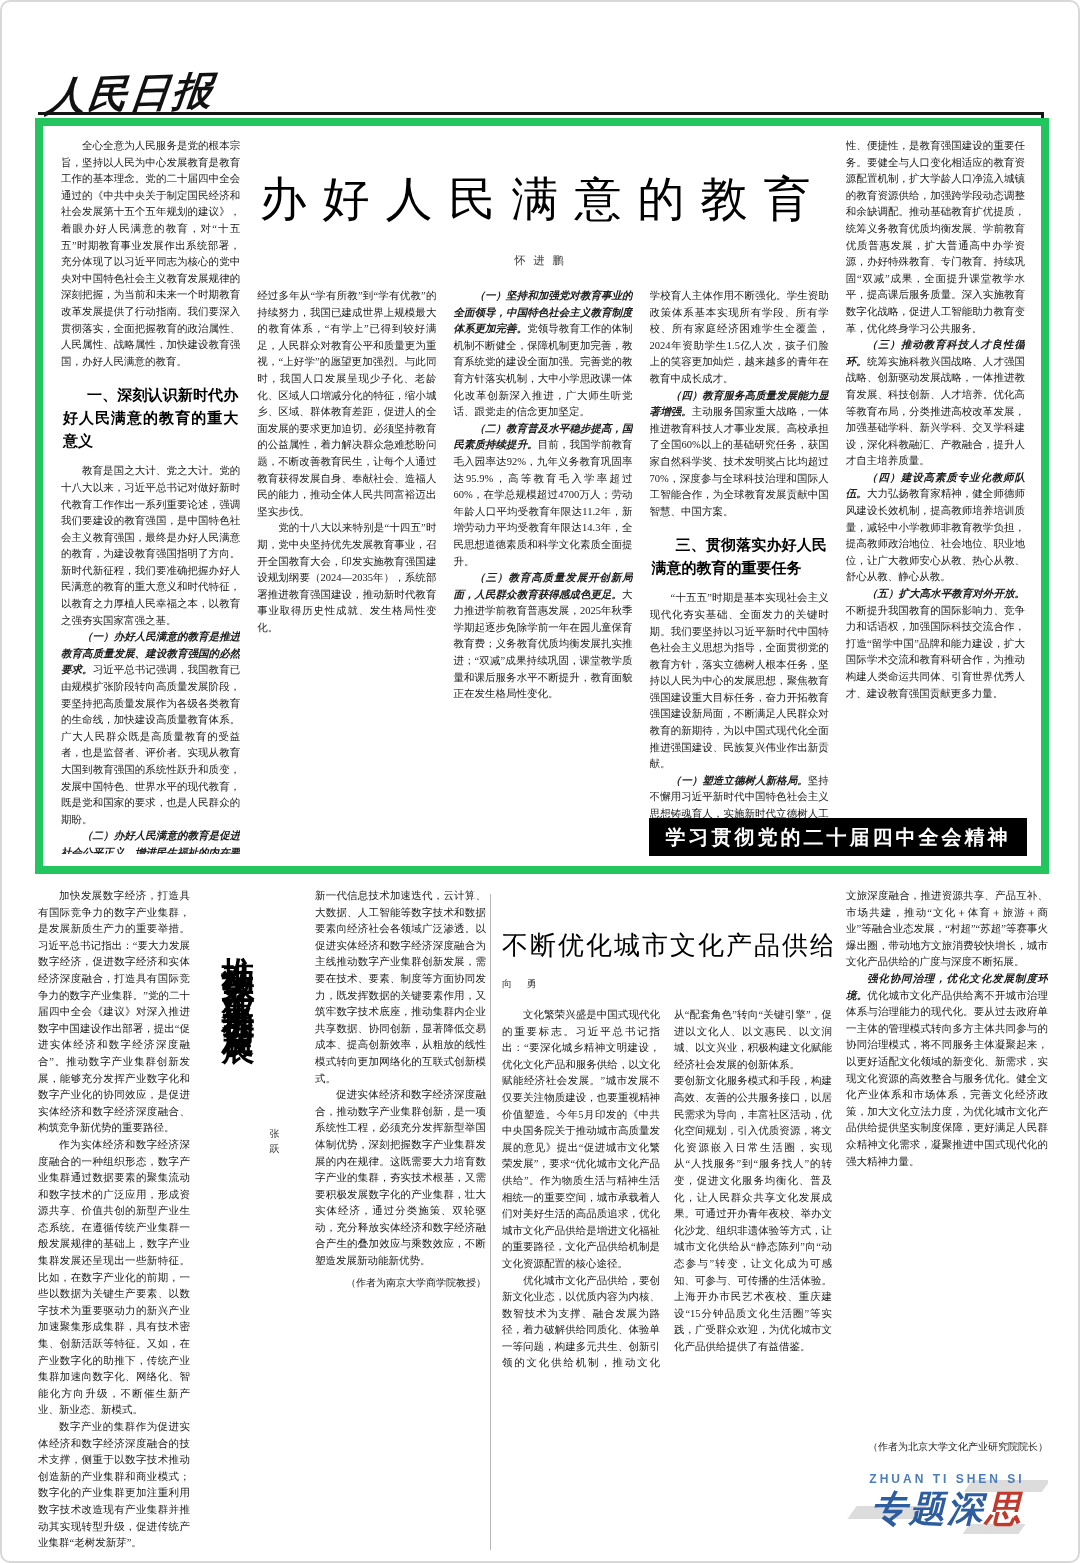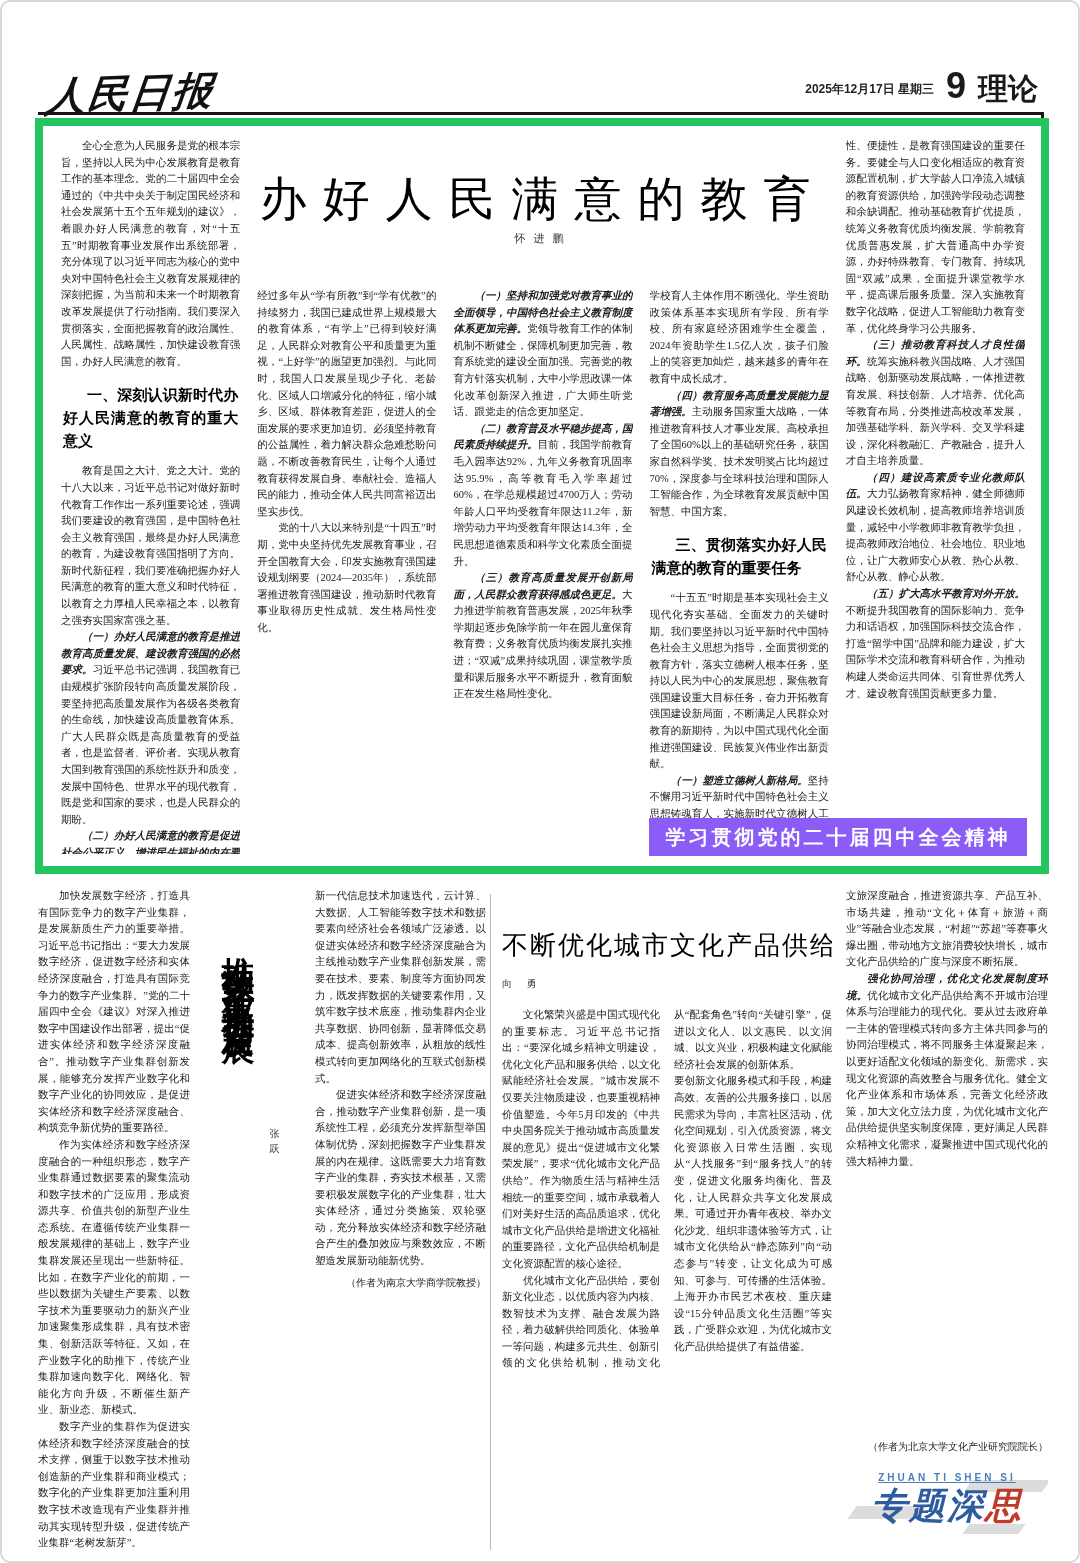--- a/index.html
+++ b/index.html
@@ -25,30 +25,30 @@
              column-gap:17px;height:100%;}
   .mg-c1{grid-area:1 / 1 / 3 / 2;}
   .mg-head{grid-area:1 / 2 / 2 / 5;}
   .mg-c2{grid-area:2 / 2 / 3 / 3;}
   .mg-c3{grid-area:2 / 3 / 3 / 4;}
   .mg-c4{grid-area:2 / 4 / 3 / 5;padding-bottom:54px;box-sizing:border-box;}
   .mg-c5{grid-area:1 / 5 / 3 / 6;padding-bottom:54px;box-sizing:border-box;}
   .col{overflow:hidden;}
   .main-headline{margin-top:30px;text-align:center;font-family:"Liberation Sans",sans-serif;
                  font-weight:400;font-size:47px;letter-spacing:16px;color:#000;white-space:nowrap;}
-  .main-byline{text-align:center;font-size:11px;letter-spacing:8px;color:#333;}
+  .main-byline{margin-top:22px;text-align:center;font-size:11px;letter-spacing:8px;color:#333;}
   
   .para{font-size:10.5px;line-height:16.6px;text-align:justify;text-indent:2em;margin:0;color:#202020;}
   .para.cont{text-indent:0;}
   .lead{font-weight:700;font-style:italic;}
   .sec-head{font-family:"Liberation Sans",sans-serif;font-weight:800;font-size:15px;
             line-height:23px;margin:13px 2px 11px;color:#000;text-indent:1.6em;text-align:justify;}
   
   .theme-banner{position:absolute;right:14px;bottom:10px;width:378px;height:38px;
-                background:#8b5cf6;color:#fff;display:flex;align-items:center;justify-content:center;
+                background:#000000;color:#fff;display:flex;align-items:center;justify-content:center;
                 font-family:"Liberation Sans",sans-serif;font-weight:900;font-size:20px;
                 letter-spacing:3px;}
   
   .v-divider{position:absolute;left:488px;top:892px;width:1px;height:656px;background:#b7b7b7;}
   .digital-art{position:absolute;left:36px;top:886px;width:448px;height:668px;display:flex;gap:1px;}
   .da-left{width:152px;flex:none;overflow:hidden;}
   .da-right{flex:1;overflow:hidden;}
   .da-titleblock{float:left;width:106px;height:440px;margin:42px 12px 8px 6px;
                  display:flex;justify-content:center;}
   .v-title{writing-mode:vertical-rl;font-family:"Liberation Sans",sans-serif;font-weight:900;
@@ -59,40 +59,35 @@
   .culture-art{position:absolute;left:500px;top:886px;width:546px;height:672px;display:flex;gap:14px;}
   .ca-left{width:330px;flex:none;display:flex;flex-direction:column;overflow:hidden;}
   .ca-headline{margin-top:40px;text-align:center;font-family:"Liberation Serif",serif;
                font-weight:400;font-size:26px;letter-spacing:2px;white-space:nowrap;color:#000;}
   .ca-byline{margin:14px 0 16px;font-size:10px;letter-spacing:6px;color:#333;}
   .ca-cols{column-count:2;column-gap:14px;flex:1;overflow:hidden;}
   .ca-right{flex:1;overflow:hidden;display:flex;flex-direction:column;}
   
   .topic-logo{position:relative;margin-top:18px;height:88px;flex:none;}
   .tl-pinyin{text-align:center;font-family:"Liberation Sans",sans-serif;font-weight:700;
-             font-size:10px;letter-spacing:3px;color:#4a7dbd;position:relative;z-index:2;text-decoration:underline;}
+             font-size:12px;letter-spacing:3px;color:#4a7dbd;position:relative;z-index:2;}
   .tl-text{text-align:center;font-family:"DejaVu Serif",serif;font-weight:900;font-style:italic;
            font-size:36px;line-height:44px;letter-spacing:2px;position:relative;z-index:2;}
   .tl-blue{color:#2e5d9f;} .tl-red{color:#c0392b;}
   .tl-slash{position:absolute;background:#dcdcdc;transform:skewX(-35deg);z-index:1;}
   .tl-s1{left:6px;top:34px;width:70px;height:13px;}
   .tl-s2{right:2px;top:8px;width:78px;height:12px;}
   .tl-s3{right:26px;top:52px;width:56px;height:10px;}
 </style>
 </head>
 <body>
 
 <div class="page">
 
   <div class="masthead">人民日报</div>
-  <div class="head-right">
-    <span class="pub-date">2025年12月17日 星期三</span>
-    <span class="page-no">9</span>
-    <span class="section-name">理论</span>
-  </div>
   <div class="head-rule"></div>
 
   <div class="red-frame">
     <div class="main-grid">
       <div class="col mg-c1">
           <p class="para">全心全意为人民服务是党的根本宗旨，坚持以人民为中心发展教育是教育工作的基本理念。党的二十届四中全会通过的《中共中央关于制定国民经济和社会发展第十五个五年规划的建议》，着眼办好人民满意的教育，对“十五五”时期教育事业发展作出系统部署，充分体现了以习近平同志为核心的党中央对中国特色社会主义教育发展规律的深刻把握，为当前和未来一个时期教育改革发展提供了行动指南。我们要深入贯彻落实，全面把握教育的政治属性、人民属性、战略属性，加快建设教育强国，办好人民满意的教育。</p>
           <div class="sec-head">一、深刻认识新时代办好人民满意的教育的重大意义</div>
           <p class="para">教育是国之大计、党之大计。党的十八大以来，习近平总书记对做好新时代教育工作作出一系列重要论述，强调我们要建设的教育强国，是中国特色社会主义教育强国，最终是办好人民满意的教育，为建设教育强国指明了方向。新时代新征程，我们要准确把握办好人民满意的教育的重大意义和时代特征，以教育之力厚植人民幸福之本，以教育之强夯实国家富强之基。</p>
           <p class="para"><span class="lead">（一）办好人民满意的教育是推进教育高质量发展、建设教育强国的必然要求。</span>习近平总书记强调，我国教育已由规模扩张阶段转向高质量发展阶段，要坚持把高质量发展作为各级各类教育的生命线，加快建设高质量教育体系。广大人民群众既是高质量教育的受益者，也是监督者、评价者。实现从教育大国到教育强国的系统性跃升和质变，发展中国特色、世界水平的现代教育，既是党和国家的要求，也是人民群众的期盼。</p>
           <p class="para"><span class="lead">（二）办好人民满意的教育是促进社会公平正义、增进民生福祉的内在要求。</span>教育公平是社会公平的重要基础，也是最基本、最重要的民生。</p>

